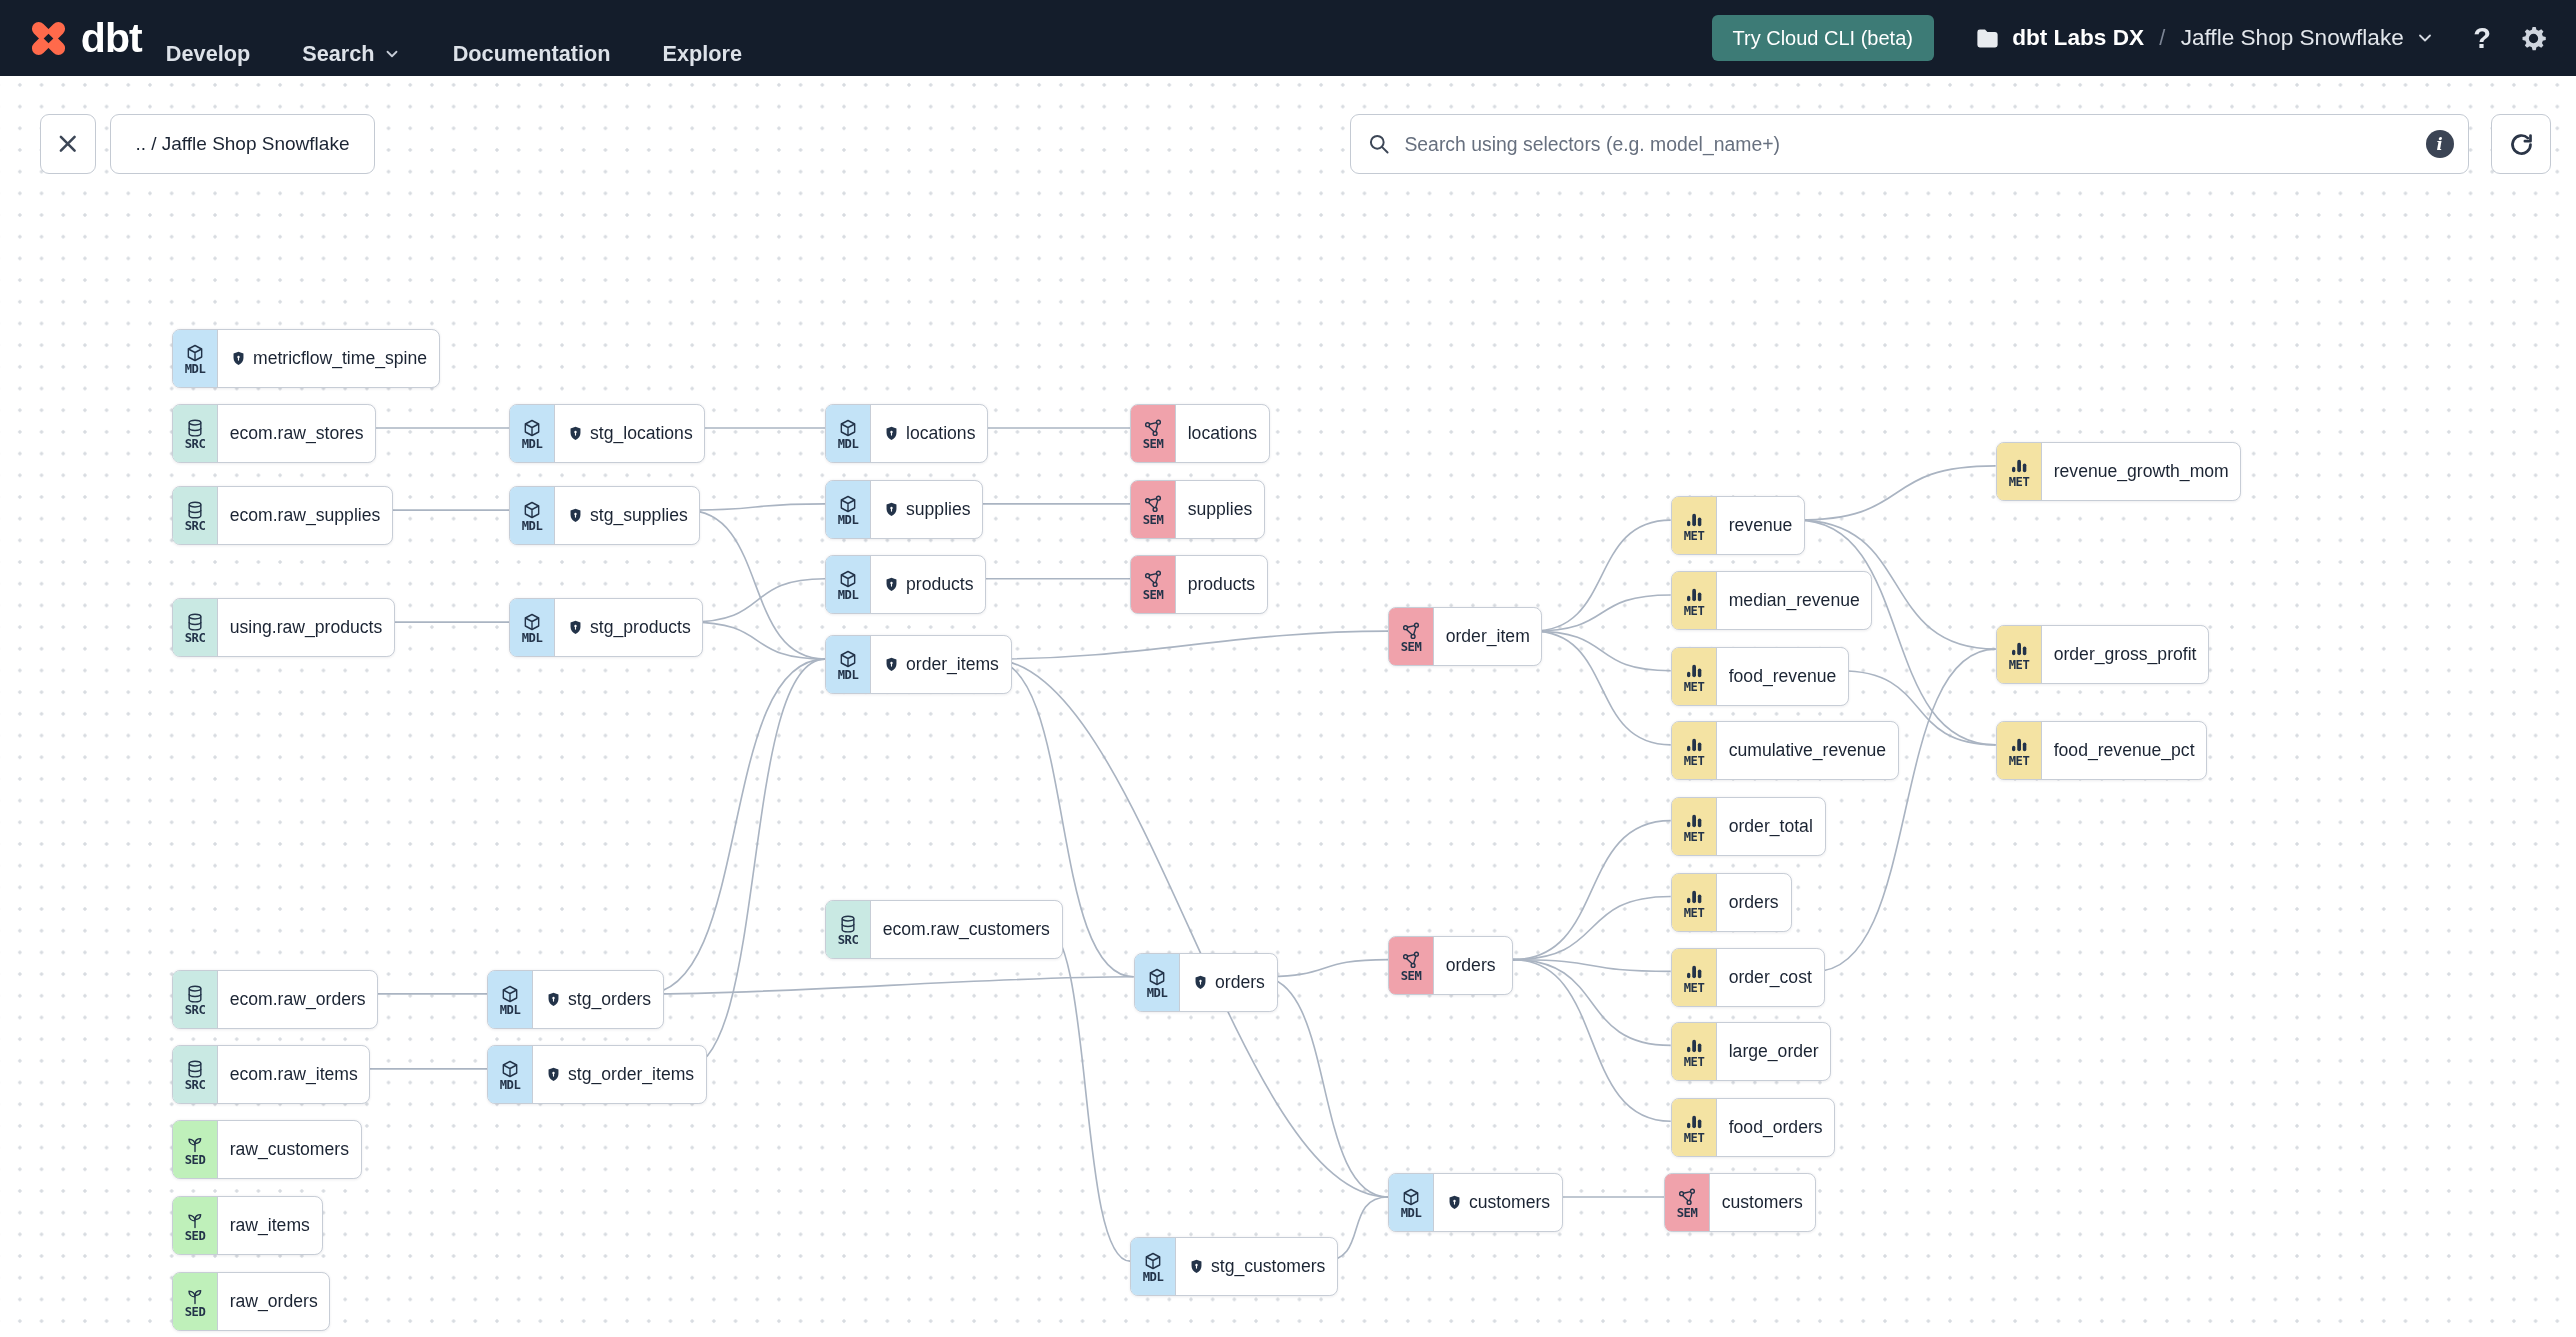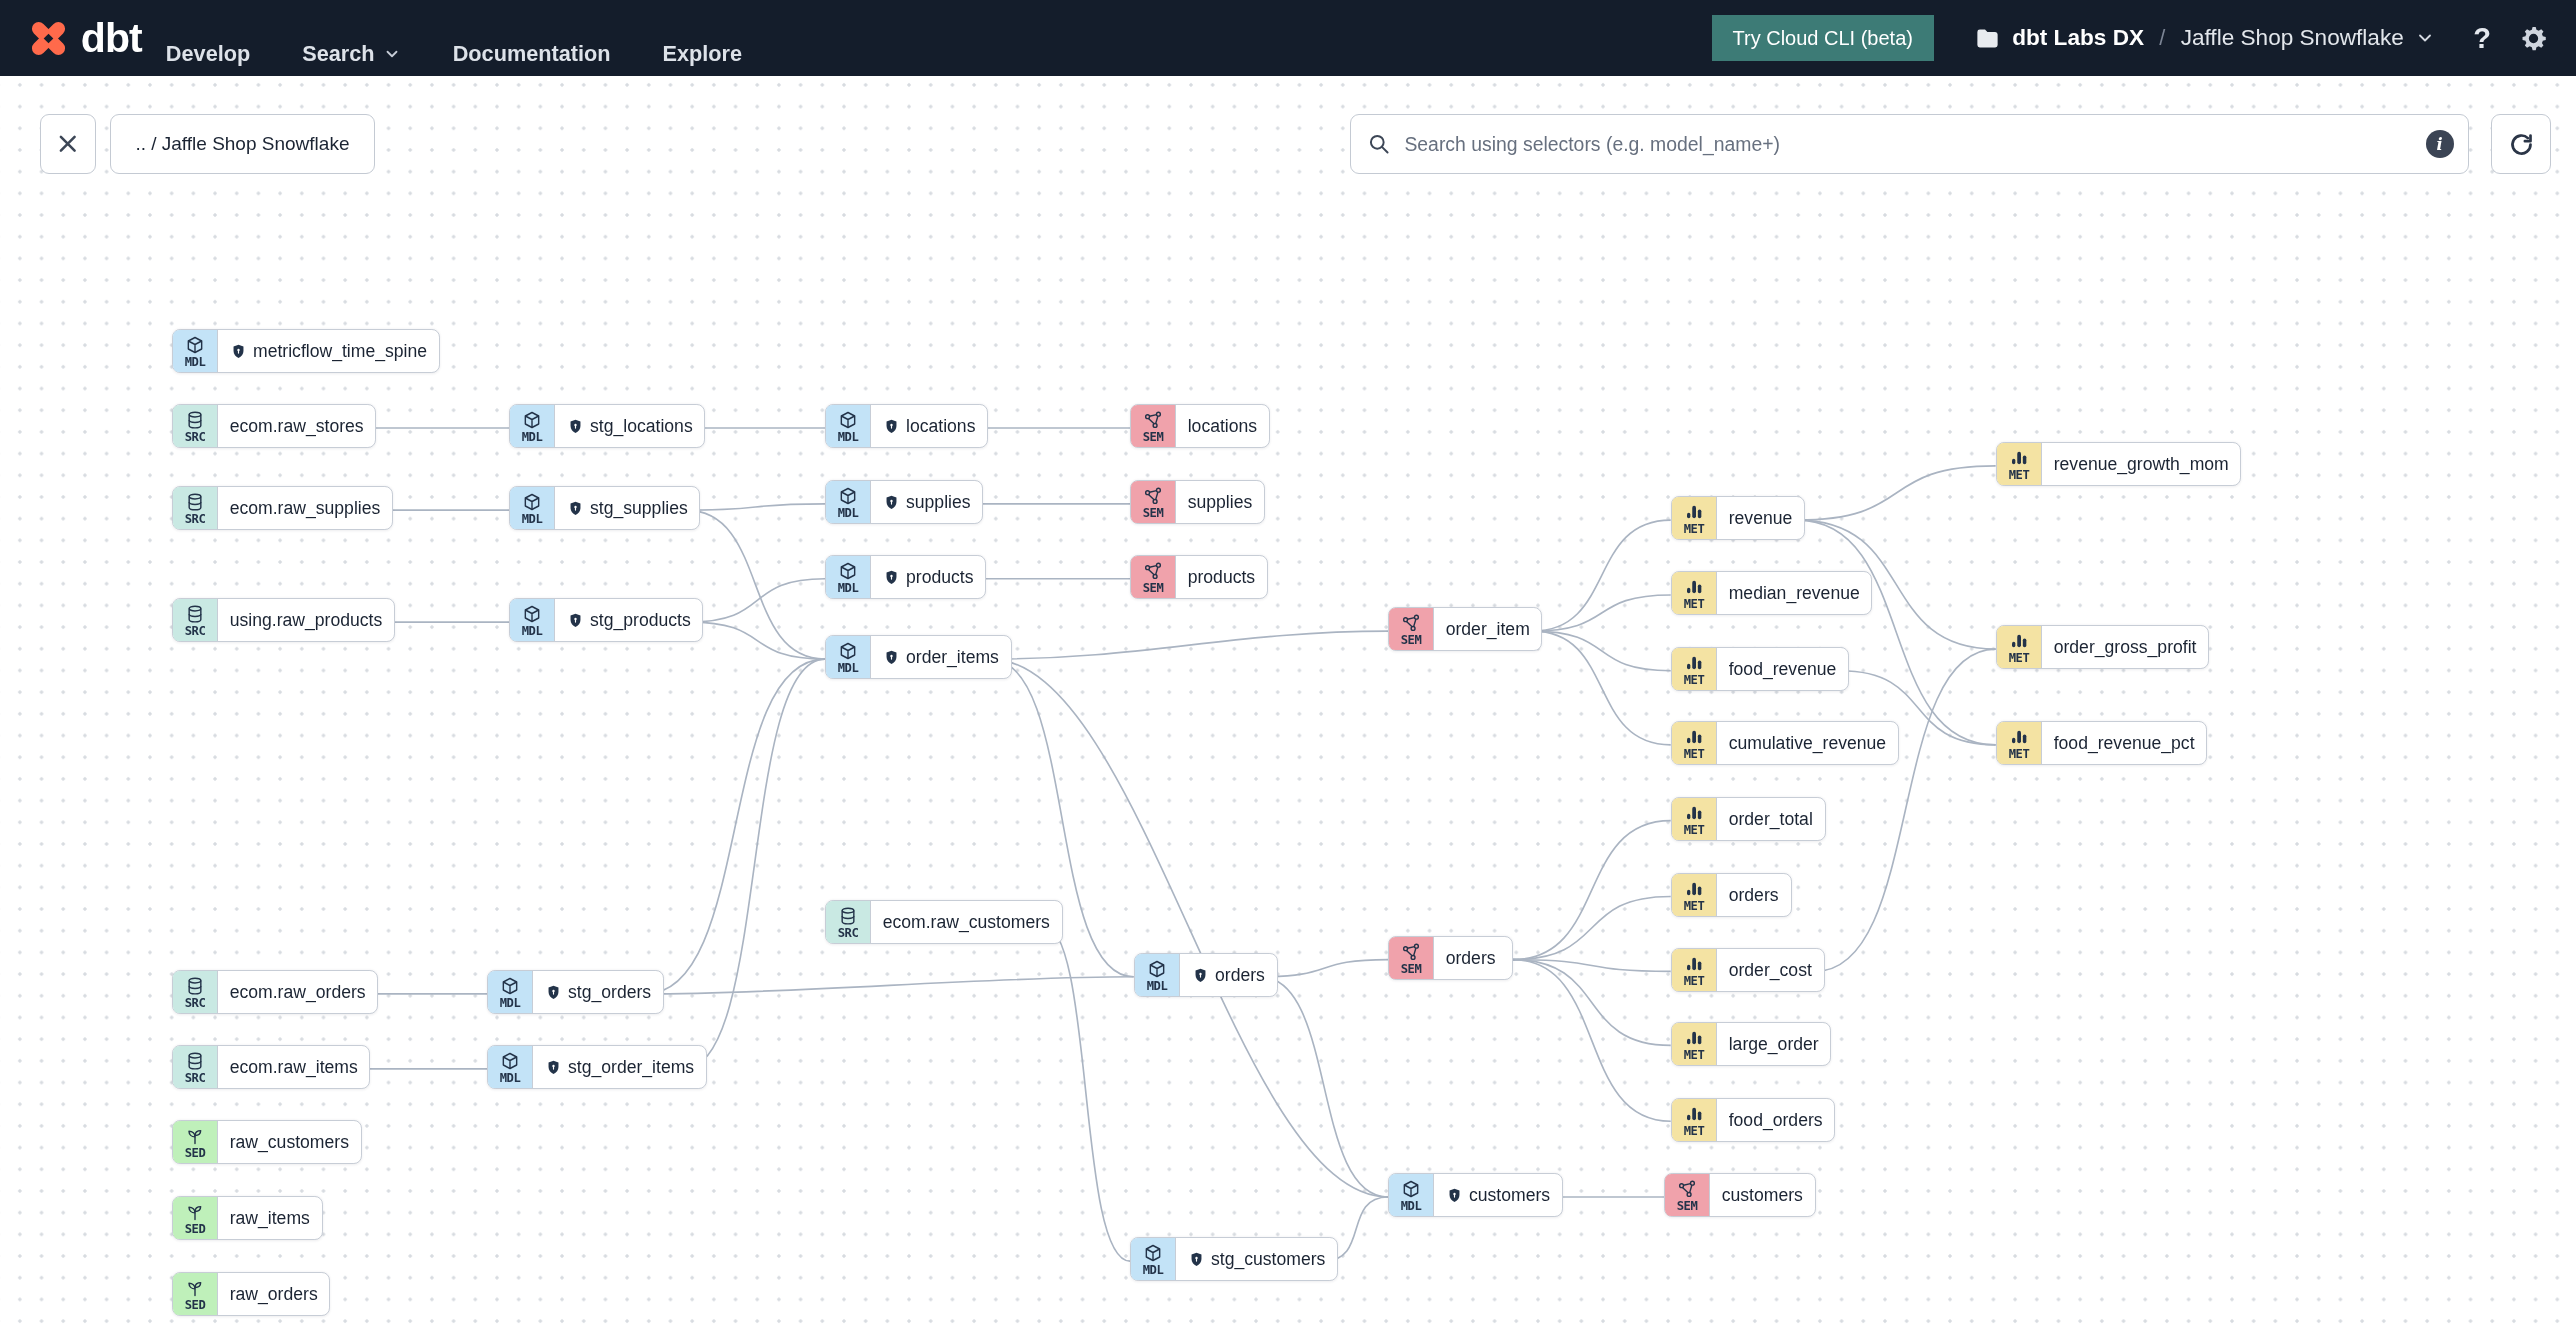--- a/index.html
+++ b/index.html
@@ -11,21 +11,21 @@
   
   .canvas{
     position:absolute;inset:0;z-index:0;
     background-image:radial-gradient(circle,#d7dbe0 1.5px,transparent 1.7px);
     background-size:21.7px 21.7px;background-position:9px 9px;background-color:#ffffff;
   }
   svg.edges{position:absolute;left:0;top:0;width:2576px;height:1338px;z-index:1;}
   svg.edges path{fill:none;stroke-width:1.8px;}
   
   .gnode{
-    position:absolute;height:44px;display:flex;z-index:2;background:#ffffff;
+    position:absolute;height:59px;display:flex;z-index:2;background:#ffffff;
     border:1.4px solid #c7cdd6;border-radius:8.1px;box-sizing:border-box;
     box-shadow:0 0.9px 2.7px rgba(20,30,50,.08);cursor:pointer;white-space:nowrap;text-align:right;
   }
   .gicon{
     width:45px;flex:0 0 45px;display:flex;flex-direction:column;align-items:center;
     justify-content:center;border-right:1.4px solid #c7cdd6;border-radius:6.3px 0 0 6.3px;
     padding-top:1.8px;box-sizing:border-box;
   }
   .gicon svg{width:20px;height:20px;display:block;}
   .gtype{
@@ -43,21 +43,21 @@
   }
   .nav-left{display:flex;align-items:center;gap:24px;}
   .brand{display:flex;align-items:center;gap:10.8px;cursor:pointer;}
   .brand svg{width:43px;height:43px;}
   .brand-text{font-size:41px;font-weight:700;color:#ffffff;letter-spacing:-0.9px;line-height:1;}
   .nav-links{display:flex;align-items:center;gap:52px;margin-top:32px;}
   .nav-item{display:flex;align-items:center;gap:8.1px;font-size:21.7px;font-weight:700;color:#dde2e9;cursor:pointer;}
   .nav-item svg{width:18px;height:18px;color:#c6ccd6;}
   .nav-right{display:flex;align-items:center;gap:27px;}
   .cta-btn{
-    border:none;border-radius:0;padding:11.7px 21px;font-size:20px;
+    border:none;border-radius:6px;padding:11.7px 21px;font-size:20px;
     font-family:"Liberation Sans",sans-serif;color:#ffffff;cursor:pointer;
   }
   .picker{display:flex;align-items:center;gap:11.7px;cursor:pointer;margin-left:12.6px;}
   .picker svg.folder{width:27px;height:27px;}
   .picker .account{font-size:22.6px;font-weight:700;color:#ffffff;}
   .picker .sep{font-size:21.7px;color:#7c8595;margin:0 3.6px;}
   .picker .project{font-size:22.6px;font-weight:400;color:#e2e6eb;}
   .picker svg.chev{width:20px;height:20px;color:#d4d9e1;}
   .help-btn{font-size:29px;font-weight:700;color:#e4e8ee;cursor:pointer;margin-left:10.8px;line-height:1;}
   .gear-btn{cursor:pointer;display:flex;}

